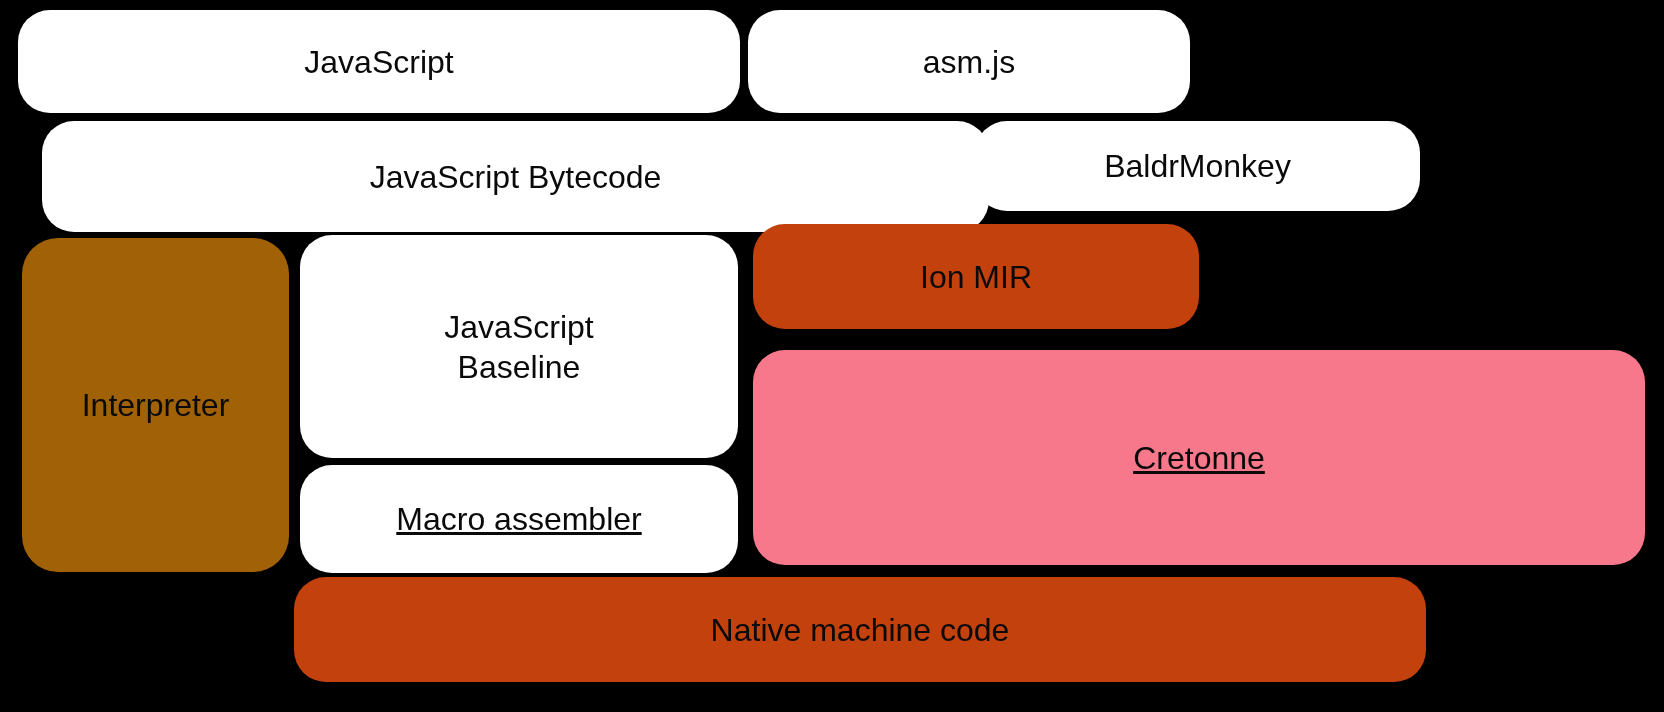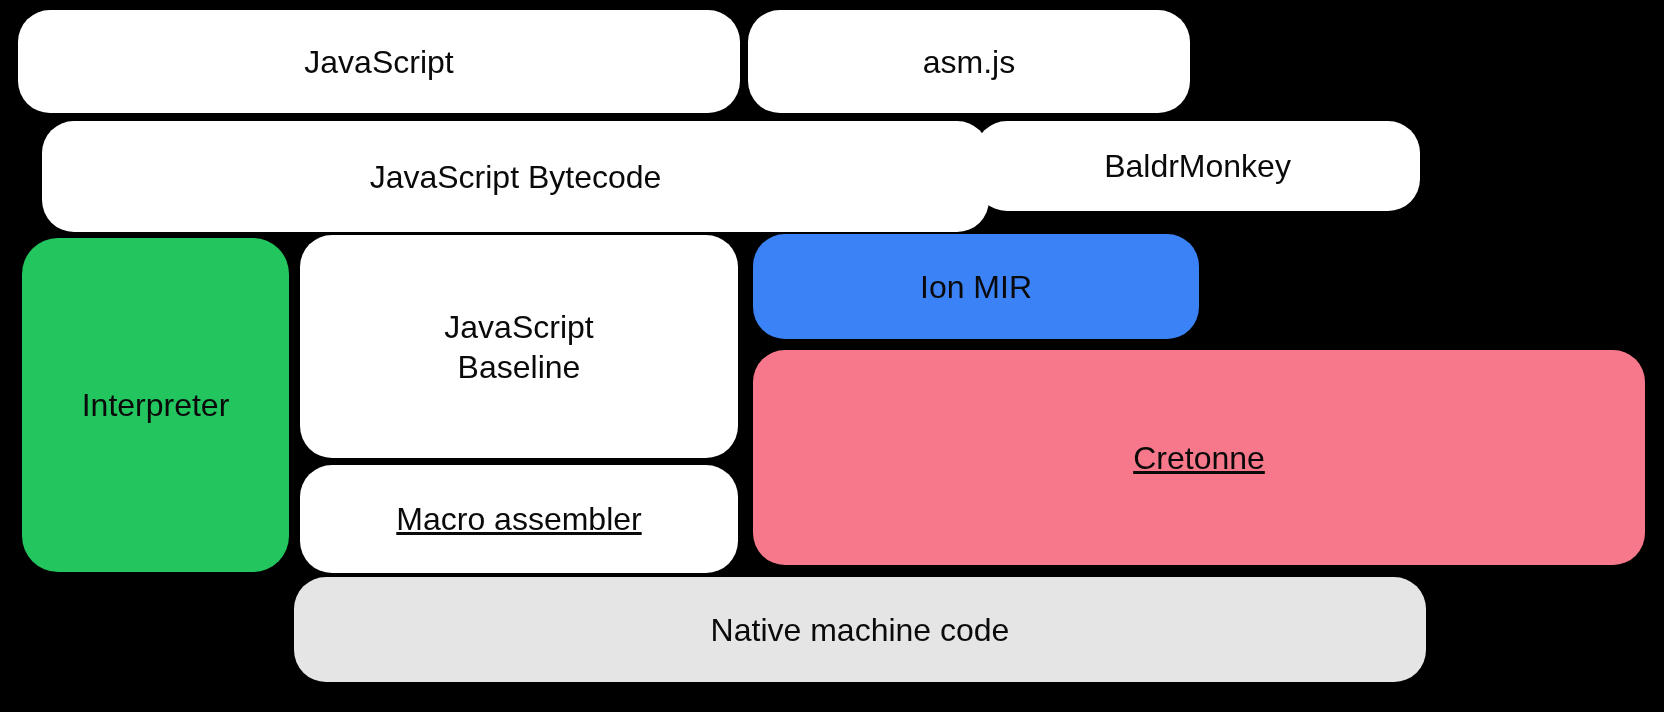--- a/index.html
+++ b/index.html
@@ -43,38 +43,38 @@
 
 
   <div class="node" style="left: 18px; top: 121px; width: 947px; height: 111px; background-color: rgb(255, 255, 255); margin-left: 24px;">
     <span>JavaScript Bytecode</span>
   </div>
 
   <div class="node" style="left: 975px; top: 121px; width: 445px; height: 90px; background-color: rgb(255, 255, 255);">
     <span>BaldrMonkey</span>
   </div>
 
-  <div class="node" style="left: 22px; top: 238px; width: 267px; height: 334px; border-radius: 36px; background-color: #22c55e;">
+  <div class="node" style="left: 22px; top: 238px; width: 267px; height: 334px; border-radius: 36px; background-color: #a16207;">
     <span>Interpreter</span>
   </div>
 
   <div class="node" style="left: 300px; top: 235px; width: 438px; height: 223px; background-color: rgb(255, 255, 255);">
     <span>JavaScript
 Baseline</span>
   </div>
 
   <div class="node" style="left: 300px; top: 465px; width: 438px; height: 108px; background-color: rgb(255, 255, 255); text-decoration: underline;">
     <span>Macro assembler</span>
   </div>
 
-  <div class="node" style="left: 753px; top: 234px; width: 446px; height: 105px; background-color: #3b82f6;">
+  <div class="node" style="left: 753px; top: 224px; width: 446px; height: 105px; background-color: #c2410c;">
     <span>Ion MIR</span>
   </div>
 
   <div class="node" style="left: 753px; top: 350px; width: 892px; height: 215px; background-color: rgb(247, 120, 138); text-decoration: underline;">
     <span>Cretonne</span>
   </div>
 
-  <div class="node" style="left: 294px; top: 577px; width: 1132px; height: 105px; background-color: #e5e5e5;">
+  <div class="node" style="left: 294px; top: 577px; width: 1132px; height: 105px; background-color: #c2410c;">
     <span>Native machine code</span>
   </div>
 
 </div>
 
 </body></html>

